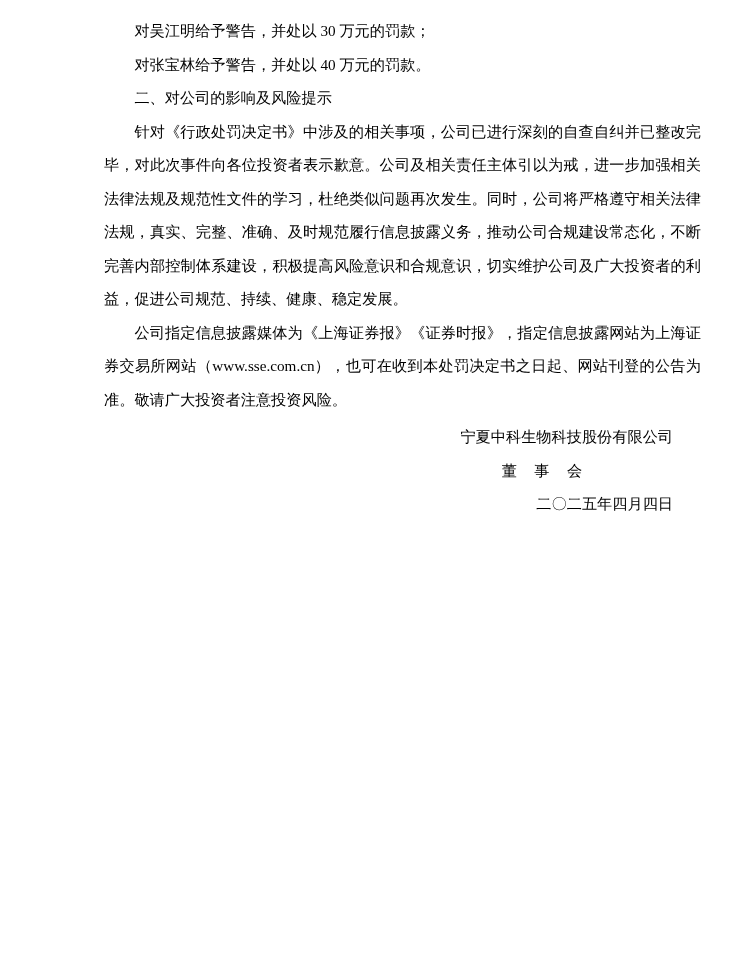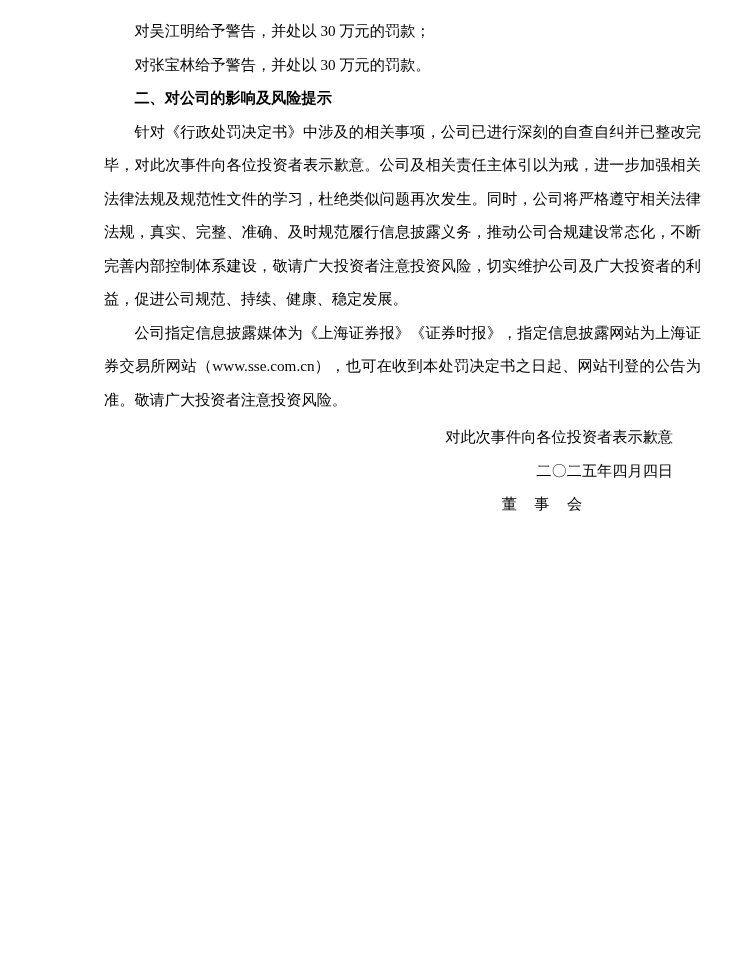--- a/index.html
+++ b/index.html
@@ -24,21 +24,21 @@
   }
   .para {
     font-size: 15.2px;
     line-height: 33.5px;
     text-align: justify;
     text-justify: inter-ideograph;
     margin: 0;
     text-indent: 2em;
   }
   .para.heading {
-    font-weight: bold;
+    font-weight: normal;
   }
   .sig {
     font-size: 15.2px;
     line-height: 33.5px;
     text-align: right;
     margin: 0;
     padding-right: 28px;
   }
   .sig.board {
     padding-right: 112px;
@@ -48,24 +48,24 @@
     padding-right: 28px;
   }
   .spacer-sm { height: 4px; }
 </style>
 </head>
 <body>
 
 <div class="page">
 
   <p class="para">对吴江明给予警告，并处以 30 万元的罚款；</p>
-  <p class="para">对张宝林给予警告，并处以 30 万元的罚款。</p>
+  <p class="para">对张宝林给予警告，并处以 40 万元的罚款。</p>
   <p class="para heading">二、对公司的影响及风险提示</p>
-  <p class="para">针对《行政处罚决定书》中涉及的相关事项，公司已进行深刻的自查自纠并已整改完毕，对此次事件向各位投资者表示歉意。公司及相关责任主体引以为戒，进一步加强相关法律法规及规范性文件的学习，杜绝类似问题再次发生。同时，公司将严格遵守相关法律法规，真实、完整、准确、及时规范履行信息披露义务，推动公司合规建设常态化，不断完善内部控制体系建设，敬请广大投资者注意投资风险，切实维护公司及广大投资者的利益，促进公司规范、持续、健康、稳定发展。</p>
+  <p class="para">针对《行政处罚决定书》中涉及的相关事项，公司已进行深刻的自查自纠并已整改完毕，对此次事件向各位投资者表示歉意。公司及相关责任主体引以为戒，进一步加强相关法律法规及规范性文件的学习，杜绝类似问题再次发生。同时，公司将严格遵守相关法律法规，真实、完整、准确、及时规范履行信息披露义务，推动公司合规建设常态化，不断完善内部控制体系建设，积极提高风险意识和合规意识，切实维护公司及广大投资者的利益，促进公司规范、持续、健康、稳定发展。</p>
   <p class="para">公司指定信息披露媒体为《上海证券报》《证券时报》，指定信息披露网站为上海证券交易所网站（www.sse.com.cn），也可在收到本处罚决定书之日起、网站刊登的公告为准。敬请广大投资者注意投资风险。</p>
 
   <div class="spacer-sm"></div>
 
-  <p class="sig company">对此次事件向各位投资者表示歉意</p>
+  <p class="sig company">宁夏中科生物科技股份有限公司</p>
+  <p class="sig board">董 事 会</p>
   <p class="sig date">二〇二五年四月四日</p>
-  <p class="sig board">董 事 会</p>
 
 </div>
 
 </body></html>

